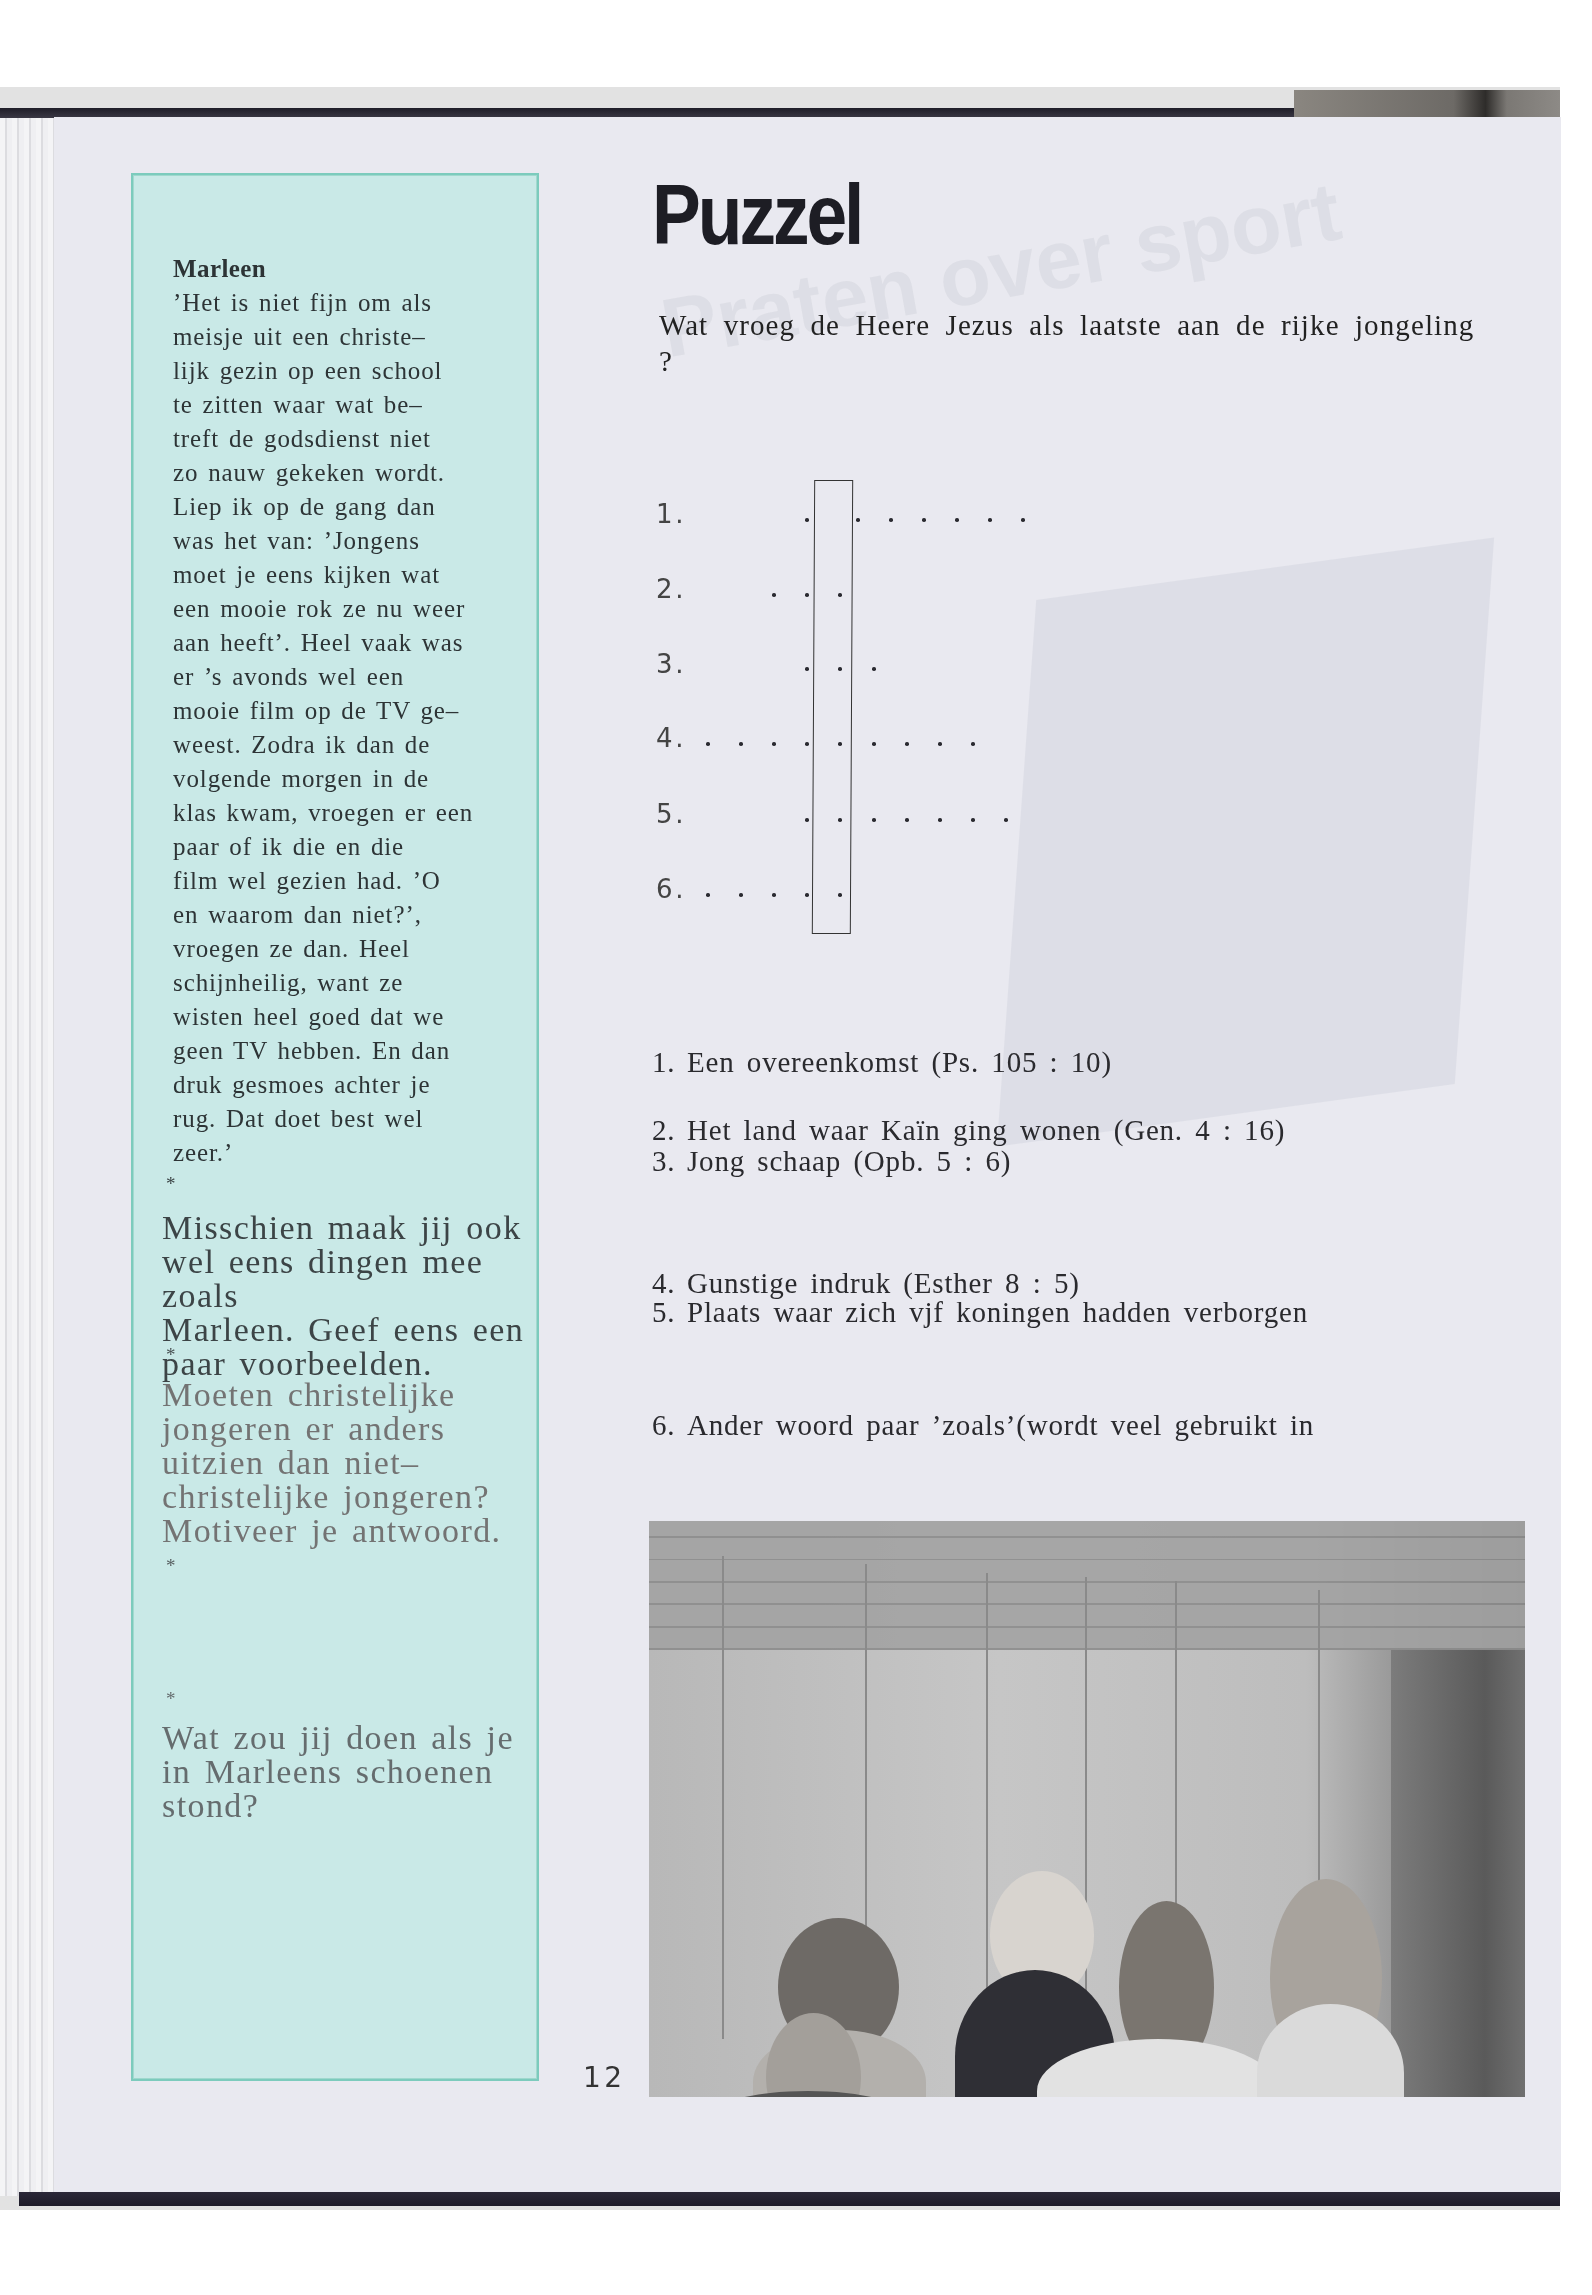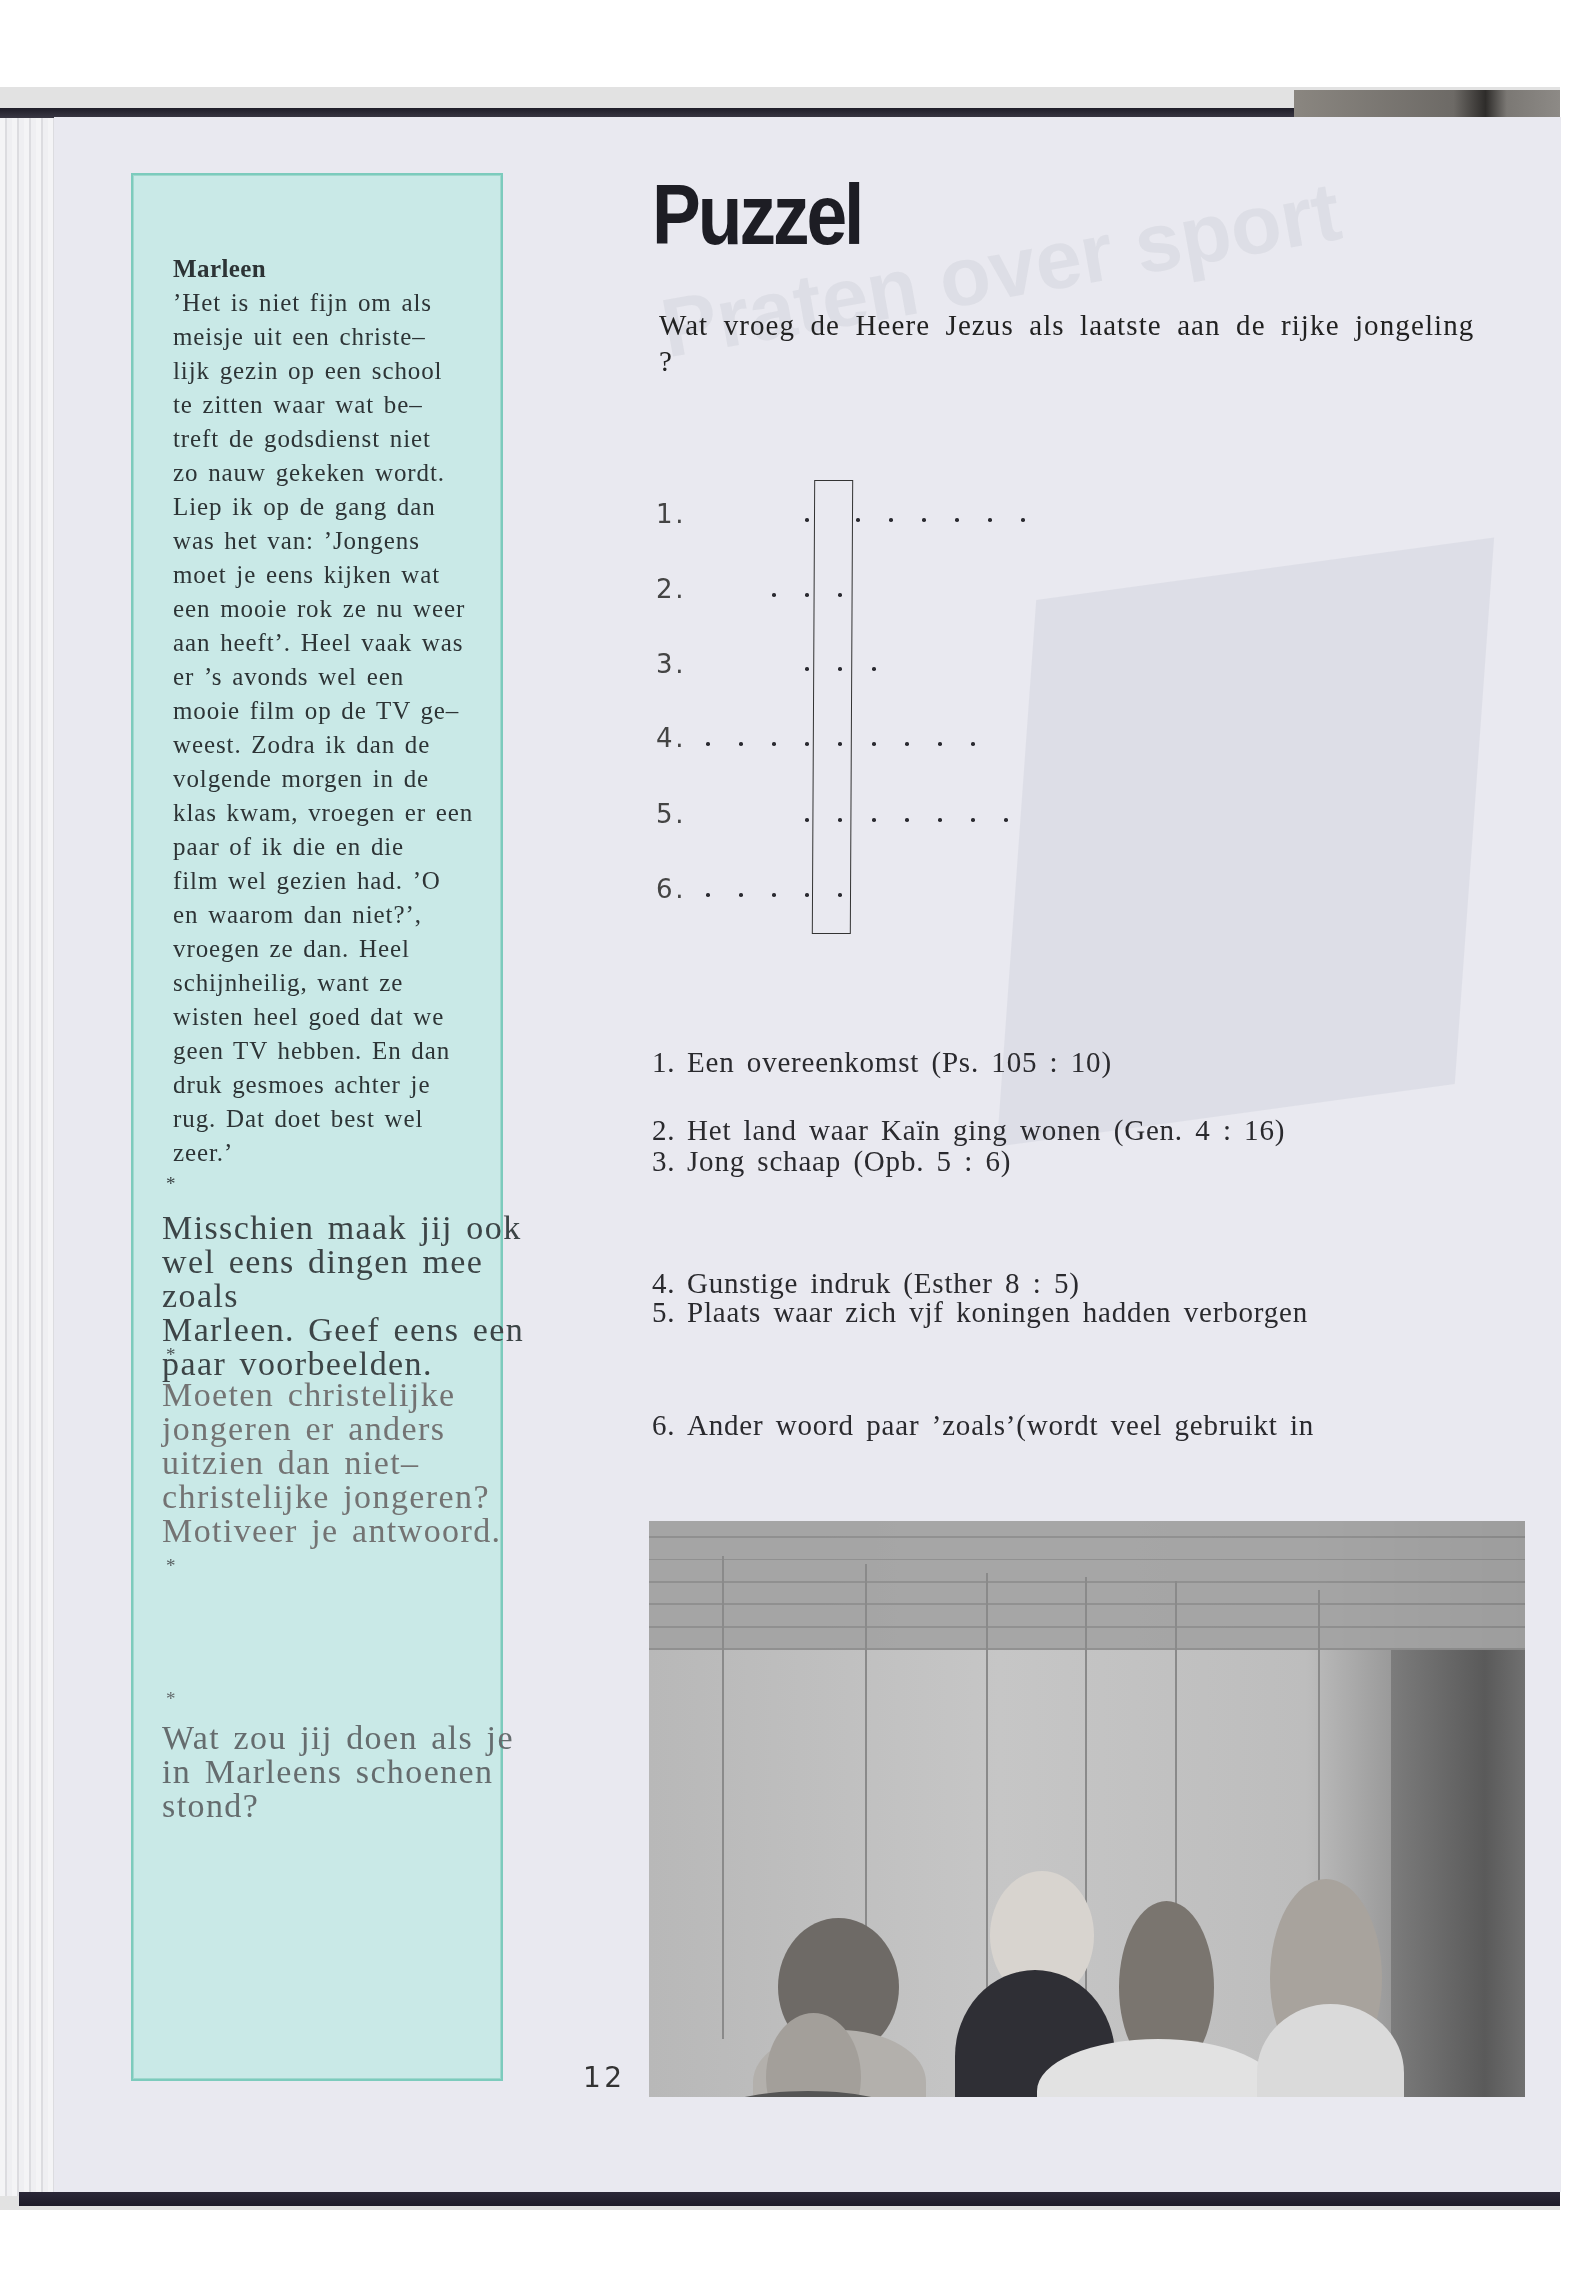--- a/index.html
+++ b/index.html
@@ -38,21 +38,21 @@
     transform: skewX(-12deg) rotate(-8deg);
   }
   .ghost-title {
     position: absolute; left: 656px; top: 207px; width: 863px;
     font-family: "Liberation Sans", sans-serif; font-weight: bold;
     font-size: 83px; color: rgba(150,152,165,0.13);
     transform: rotate(-10deg);
     white-space: nowrap;
   }
   .sidebar {
-    position: absolute; left: 131px; top: 173px; width: 372px; height: 1908px;
+    position: absolute; left: 131px; top: 173px; width: 408px; height: 1908px;
     background: #c9e9e7; border: 2.6px solid #7ccbbd; box-sizing: border-box;
     box-shadow: inset 0 0 0 0.9px #9fd8cd;
   }
   .sb-text {
     position: absolute; left: 40px; top: 43px; width: 362px;
     font-size: 25px; line-height: 34px; color: #2d3436;
     letter-spacing: 0.9px; white-space: pre-line; word-spacing: 2.6px;
   }
   .sb-name { font-weight: bold; letter-spacing: 0.4px; display: block; }
   .sb-q {

